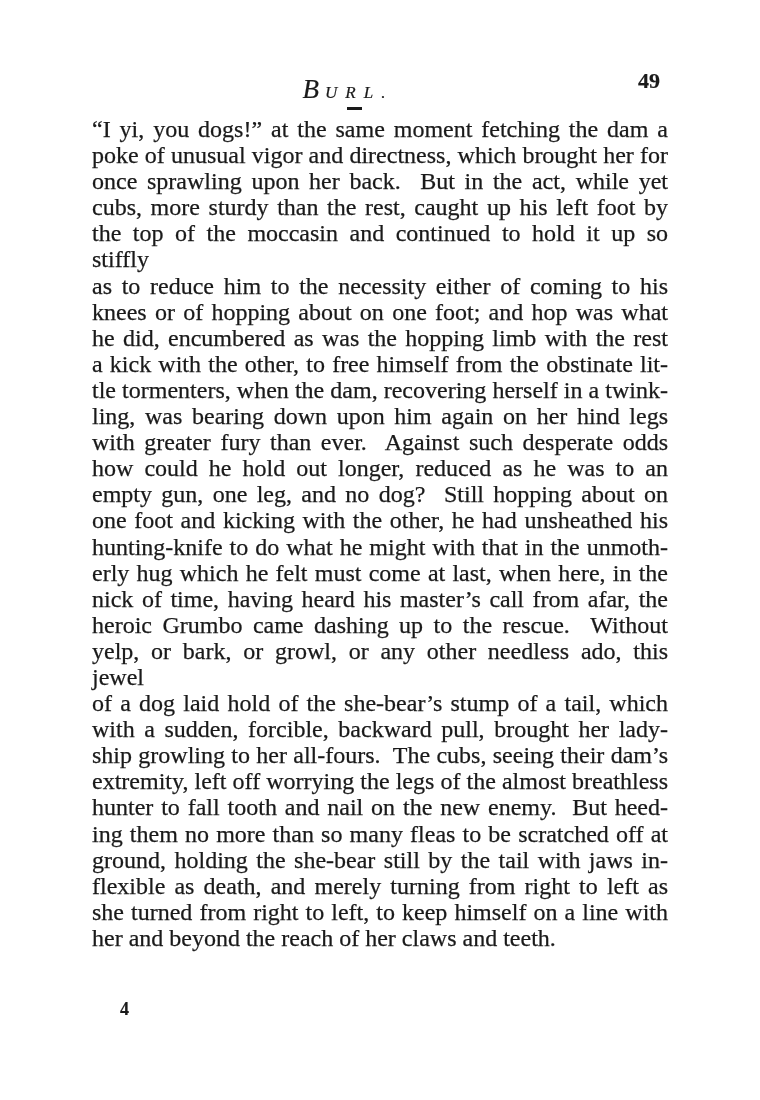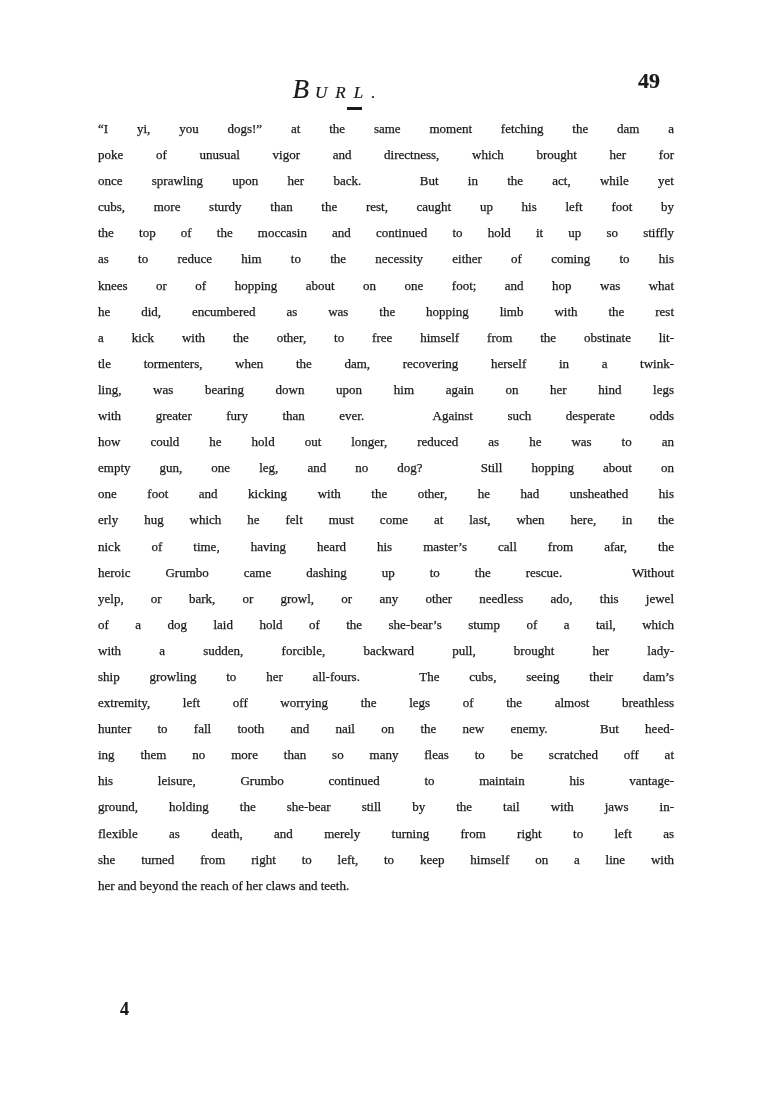--- a/index.html
+++ b/index.html
@@ -16,21 +16,21 @@
     overflow: hidden;
   }
   .page {
     position: absolute;
     inset: 0;
     background: #ffffff;
   }
   .running-head {
     position: absolute;
     top: 74px;
-    left: 76px;
+    left: 86px;
     width: 576px;
     text-align: center;
     text-indent: -52px;
     font-style: italic;
     font-size: 17px;
     letter-spacing: 8px;
     -webkit-text-stroke: 0.2px #1a1a1a;
   }
   .running-head::first-letter {
     font-size: 27px;
@@ -50,23 +50,23 @@
     position: absolute;
     top: 107px;
     left: 347px;
     width: 15px;
     height: 2.5px;
     background: #1a1a1a;
   }
   .body-text {
     position: absolute;
     top: 116px;
-    left: 98px;
+    left: 92px;
     width: 576px;
-    font-size: 13px;
+    font-size: 24px;
     line-height: 26.1px;
     -webkit-text-stroke: 0.25px #1a1a1a;
   }
   .text-line {
     text-align: justify;
     text-align-last: justify;
   }
   .text-line.last {
     text-align-last: left;
   }
@@ -99,31 +99,31 @@
       <div class="text-line">as to reduce him to the necessity either of coming to his</div>
       <div class="text-line">knees or of hopping about on one foot; and hop was what</div>
       <div class="text-line">he did, encumbered as was the hopping limb with the rest</div>
       <div class="text-line">a kick with the other, to free himself from the obstinate lit-</div>
       <div class="text-line">tle tormenters, when the dam, recovering herself in a twink-</div>
       <div class="text-line">ling, was bearing down upon him again on her hind legs</div>
       <div class="text-line">with greater fury than ever.&nbsp; Against such desperate odds</div>
       <div class="text-line">how could he hold out longer, reduced as he was to an</div>
       <div class="text-line">empty gun, one leg, and no dog?&nbsp; Still hopping about on</div>
       <div class="text-line">one foot and kicking with the other, he had unsheathed his</div>
+      <div class="text-line">hunting-knife to do what he might with that in the unmoth-</div>
       <div class="text-line">erly hug which he felt must come at last, when here, in the</div>
       <div class="text-line">nick of time, having heard his master’s call from afar, the</div>
       <div class="text-line">heroic Grumbo came dashing up to the rescue.&nbsp; Without</div>
       <div class="text-line">yelp, or bark, or growl, or any other needless ado, this jewel</div>
       <div class="text-line">of a dog laid hold of the she-bear’s stump of a tail, which</div>
       <div class="text-line">with a sudden, forcible, backward pull, brought her lady-</div>
       <div class="text-line">ship growling to her all-fours.&nbsp; The cubs, seeing their dam’s</div>
       <div class="text-line">extremity, left off worrying the legs of the almost breathless</div>
       <div class="text-line">hunter to fall tooth and nail on the new enemy.&nbsp; But heed-</div>
       <div class="text-line">ing them no more than so many fleas to be scratched off at</div>
-      <div class="text-line">his leisure, Grumbo continued to maintain his vantage-</div>
       <div class="text-line">ground, holding the she-bear still by the tail with jaws in-</div>
       <div class="text-line">flexible as death, and merely turning from right to left as</div>
       <div class="text-line">she turned from right to left, to keep himself on a line with</div>
       <div class="text-line last">her and beyond the reach of her claws and teeth.</div>
     </div>
 
   <div class="signature-mark">4</div>
 
 </div>
 

